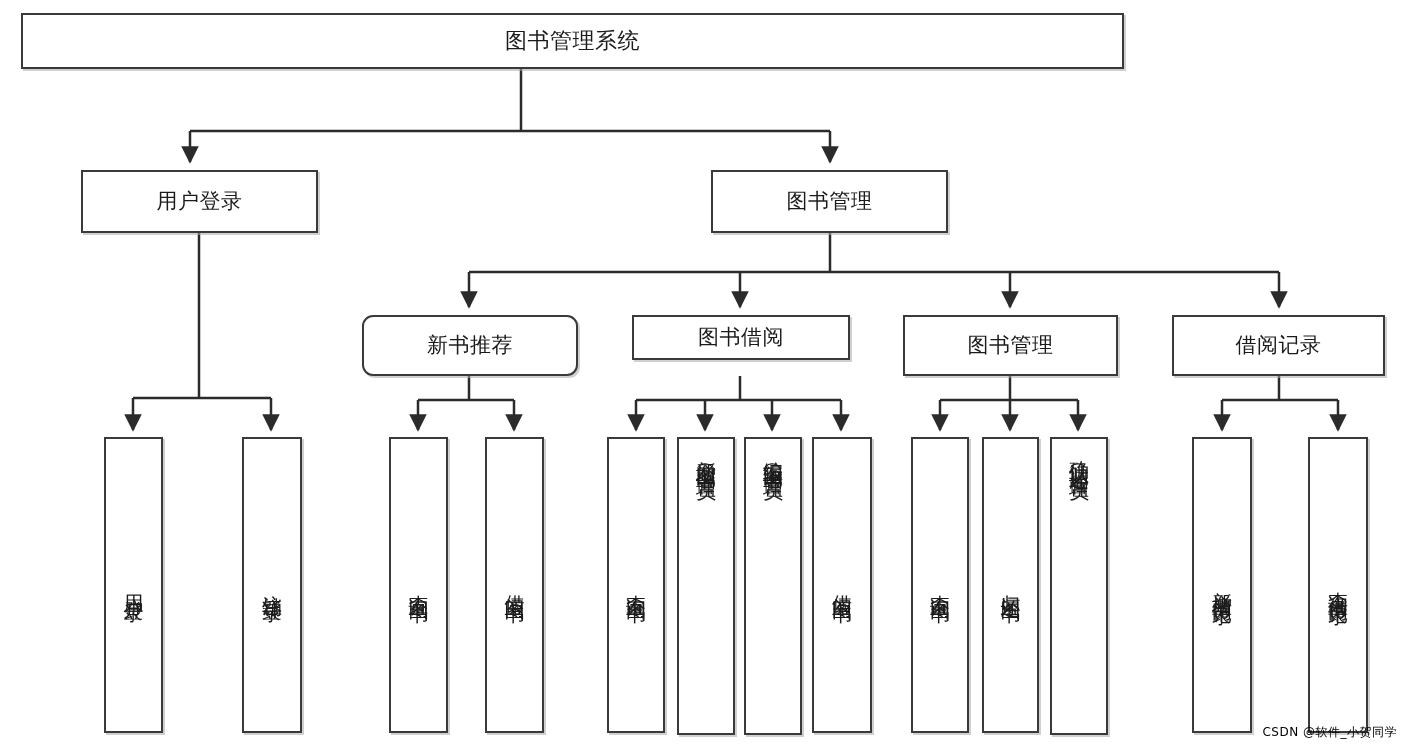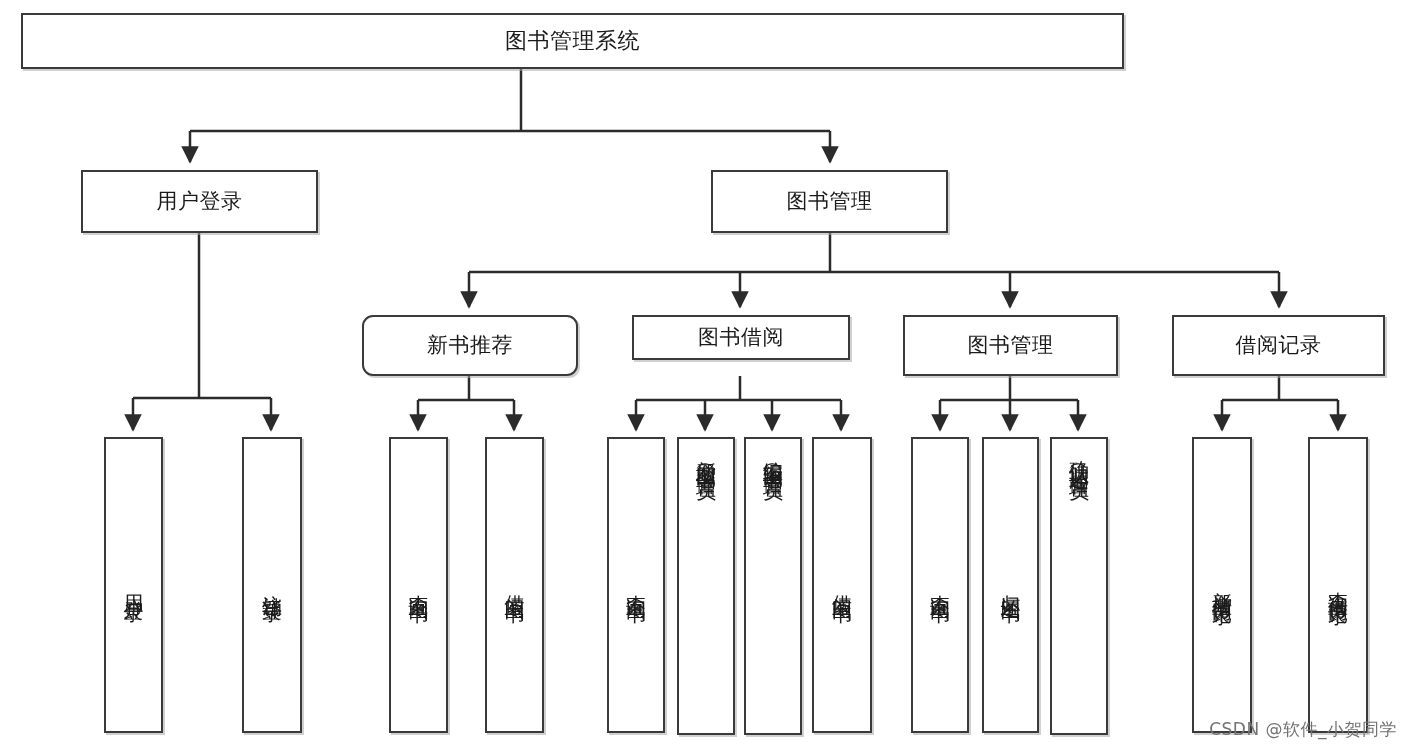--- a/index.html
+++ b/index.html
@@ -60,22 +60,22 @@
     white-space: nowrap;
   }
   .node.leaf.center-v {
     align-items: center;
     padding-top: 0;
   }
   #watermark {
     position: absolute;
     right: 8px;
     bottom: 6px;
-    color: #737373;
-    font-size: 17px;
+    color: #000000;
+    font-size: 12px;
     letter-spacing: 0.5px;
     white-space: nowrap;
     z-index: 5;
     text-align: right;
   }
 </style>
 </head>
 <body>
 
 <div id="canvas">

